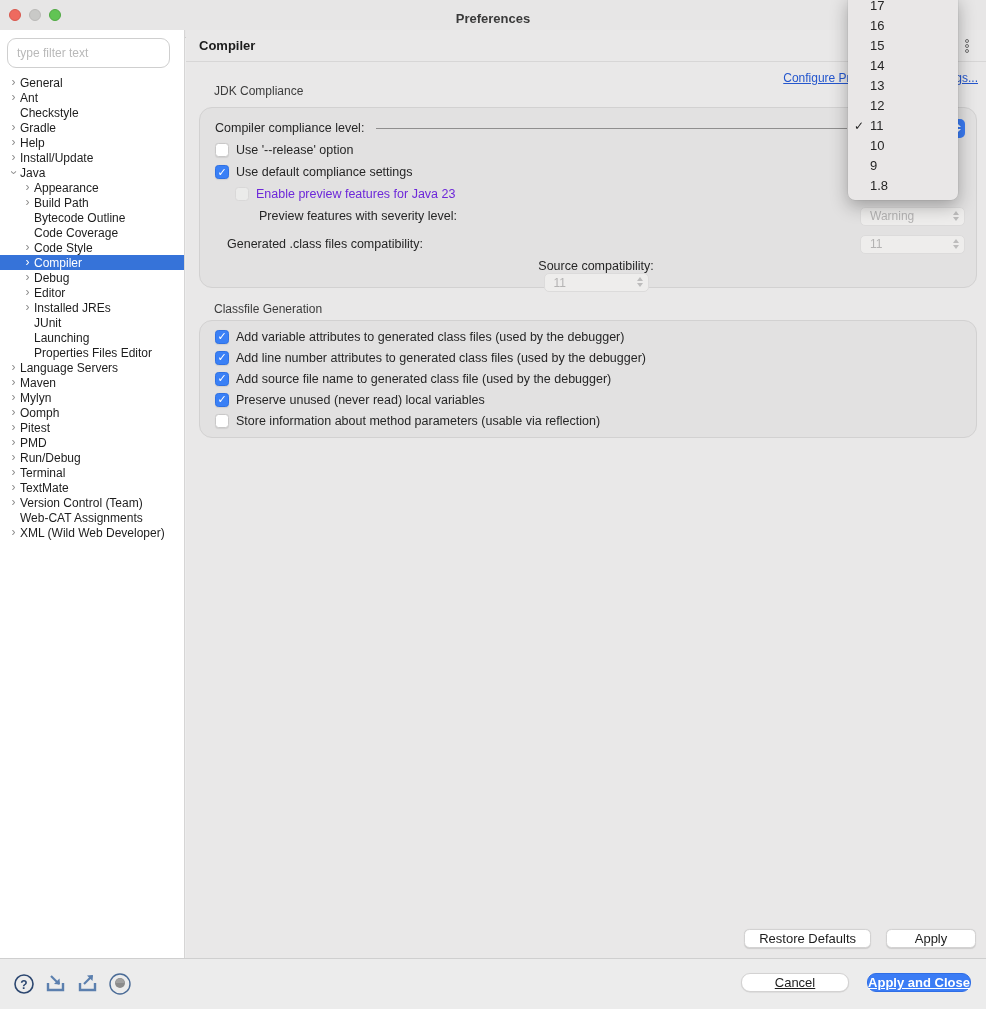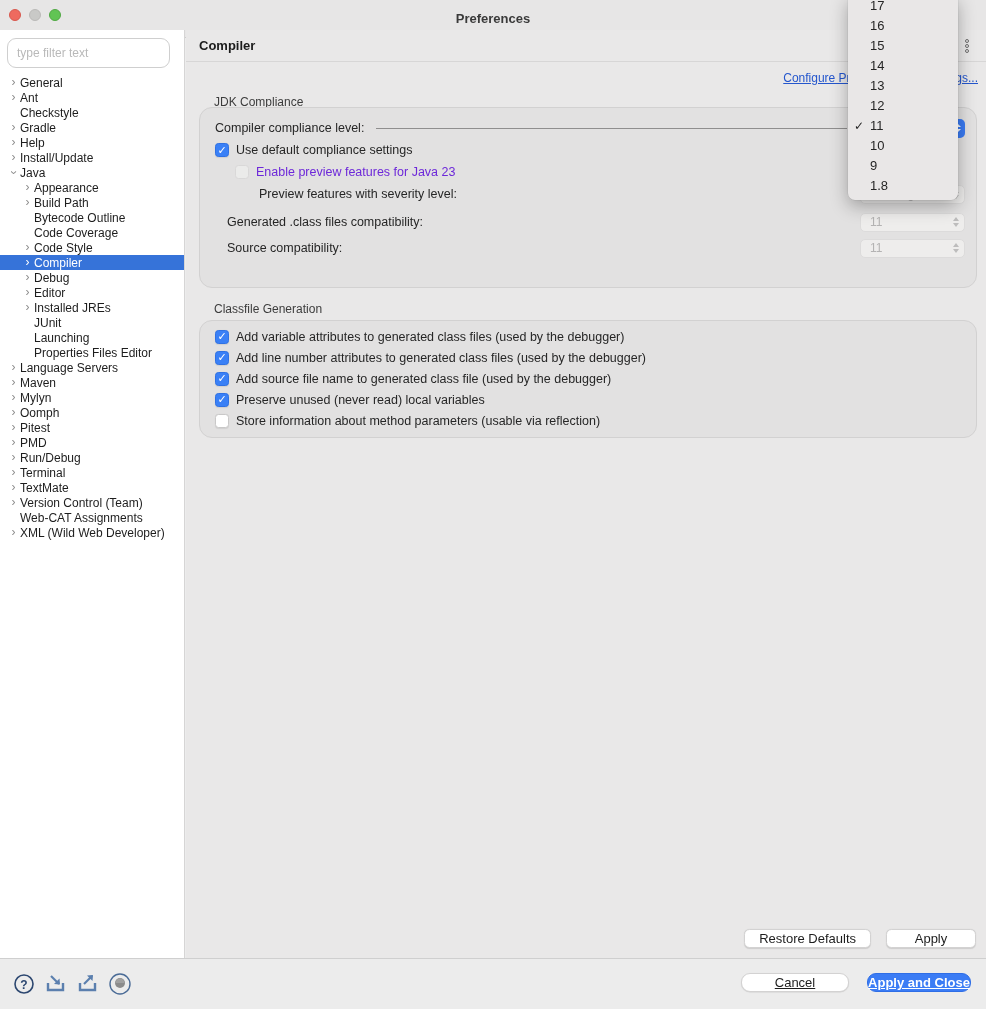--- a/index.html
+++ b/index.html
@@ -34,21 +34,21 @@
   .pagetitle { font-weight:bold; font-size:13px; margin-left:13px; color:#1b1b1b; }
   .kebab { position:absolute; right:10px; top:7px; width:18px; height:18px; display:flex; flex-direction:column; align-items:center; justify-content:center; gap:1px; cursor:pointer; }
   .kebab i { width:4px; height:4px; border:1px solid #6d6d6d; border-radius:50%; background:transparent; }
   .linkrow { position:absolute; top:40px; right:8px; }
   .cfglink { color:#2456cd; text-decoration:underline; font-size:12px; cursor:pointer; }
 
   .grouplabel { position:absolute; left:28px; font-size:12px; color:#3c3c3c; }
   .groupbox { position:absolute; left:13px; width:778px; background:#e2e1e1; border:1px solid #d2d1d1; border-radius:13px; }
   .gb1 { top:77px; height:181px; padding:9px 11px 0 15px; }
   .gb2 { top:290px; height:118px; padding:5px 11px 0 15px; }
-  .lbl-jdk { top:65px; }
+  .lbl-jdk { top:54px; }
   .lbl-cls { top:272px; }
 
   .row { display:flex; align-items:center; height:22px; font-size:12.5px; color:#262626; }
   .row2 { height:21px; }
   .cb { flex:none; width:14px; height:14px; border-radius:3.5px; margin-right:7px; background:#ffffff; border:1px solid #c9c8c8; display:flex; align-items:center; justify-content:center; box-shadow:0 0.5px 1px rgba(0,0,0,.08); }
   .cb.on { background:#3a80f6; border-color:#2f71e4; color:#fff; font-size:11px; font-weight:bold; line-height:1; }
   .cb.dis { background:#ebebea; border-color:#d9d8d8; box-shadow:none; }
   .dimtext { color:#6d28d9; }
   .hline { flex:1; height:1px; background:#8f8e8e; margin:0 10px 0 12px; }
 
@@ -56,21 +56,21 @@
   .combo .arrows { position:absolute; right:5px; top:3px; display:flex; flex-direction:column; gap:2px; }
   .combo .arrows i { display:block; width:0; height:0; border-left:3.5px solid transparent; border-right:3.5px solid transparent; }
   .combo .arrows i.up { border-bottom:4px solid #bdbcbc; }
   .combo .arrows i.dn { border-top:4px solid #bdbcbc; }
   .combo.active { width:108px; background:#ffffff; border-color:#d0d0d0; color:#1d1d1d; }
   .combo.active .cap { position:absolute; right:-1px; top:-1px; width:15px; height:19px; background:#3a7bf4; border-radius:0 5px 5px 0; display:flex; flex-direction:column; align-items:center; justify-content:center; gap:2px; }
   .combo.active .cap i { display:block; width:0; height:0; border-left:3px solid transparent; border-right:3px solid transparent; }
   .combo.active .cap i.up { border-bottom:3.5px solid #fff; }
   .combo.active .cap i.dn { border-top:3.5px solid #fff; }
   .rowspace { margin-left:auto; }
-  .mt6 { margin-top:6px; } .mt4 { margin-top:4px; }
+  .mt6 { margin-top:6px; } .mt4 { margin-top:4px;flex-direction:column; }
 
   .pagebuttons { position:absolute; right:10px; bottom:10px; display:flex; gap:15px; }
   .btn { height:19px; min-width:90px; padding:0 14px; background:#ffffff; border:1px solid #d3d2d2; border-radius:5.5px; font-size:13px; color:#1d1d1d; display:flex; align-items:center; justify-content:center; box-shadow:0 0.5px 1px rgba(0,0,0,.12); cursor:pointer; }
   .btn.wide { min-width:110px; }
 
   
   .bottombar { position:absolute; left:0; right:0; bottom:0; height:51px; background:#ececec; border-top:1px solid #cfcfcf; }
   .helpicons { position:absolute; left:12px; top:13px; display:flex; align-items:center; gap:8px; }
   .hicon { width:24px; height:24px; display:flex; align-items:center; justify-content:center; cursor:pointer; }
   .footbuttons { position:absolute; right:15px; top:14px; display:flex; gap:18px; }
@@ -247,20 +247,24 @@
         <span class="hline"></span>
         <span class="combo active">
           <span>11</span>
           <span class="cap">
               <i class="up"></i>
               <i class="dn"></i>
             </span>
         </span>
       </div>
       <div id="jdk-checkboxes">
+          <div class="row">
+            <span class="cb"></span>
+            <span>Use '--release' option</span>
+          </div>
           <div class="row">
             <span class="cb on">✓</span>
             <span>Use default compliance settings</span>
           </div>
           <div class="row" style="padding-left: 20px;">
             <span class="cb dis"></span>
             <span class="dimtext">Enable preview features for Java 23</span>
           </div>
         </div>
       <div id="jdk-combos">

